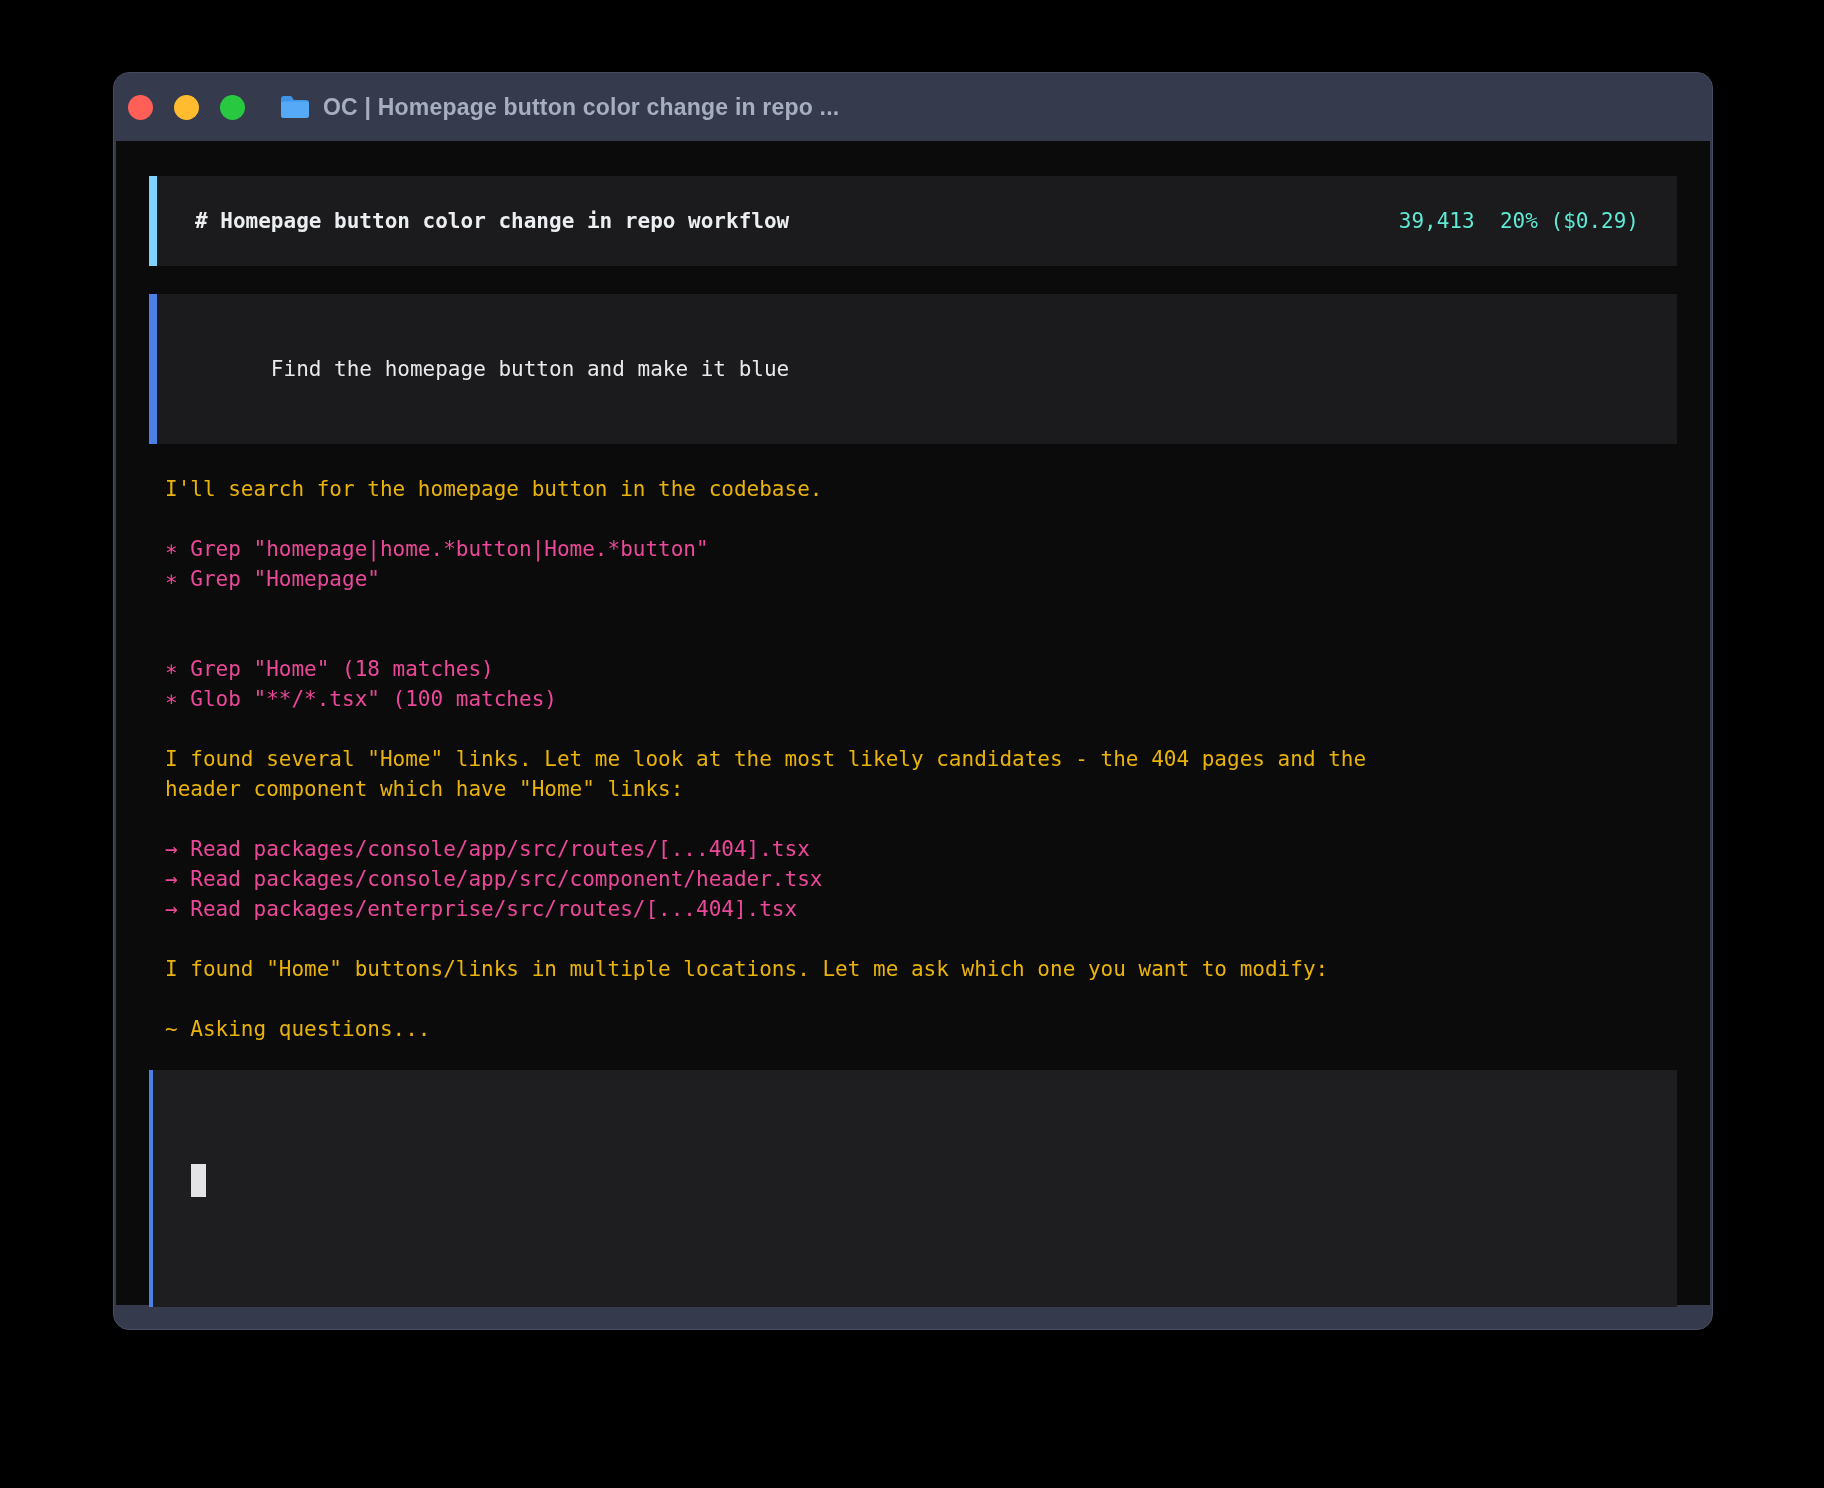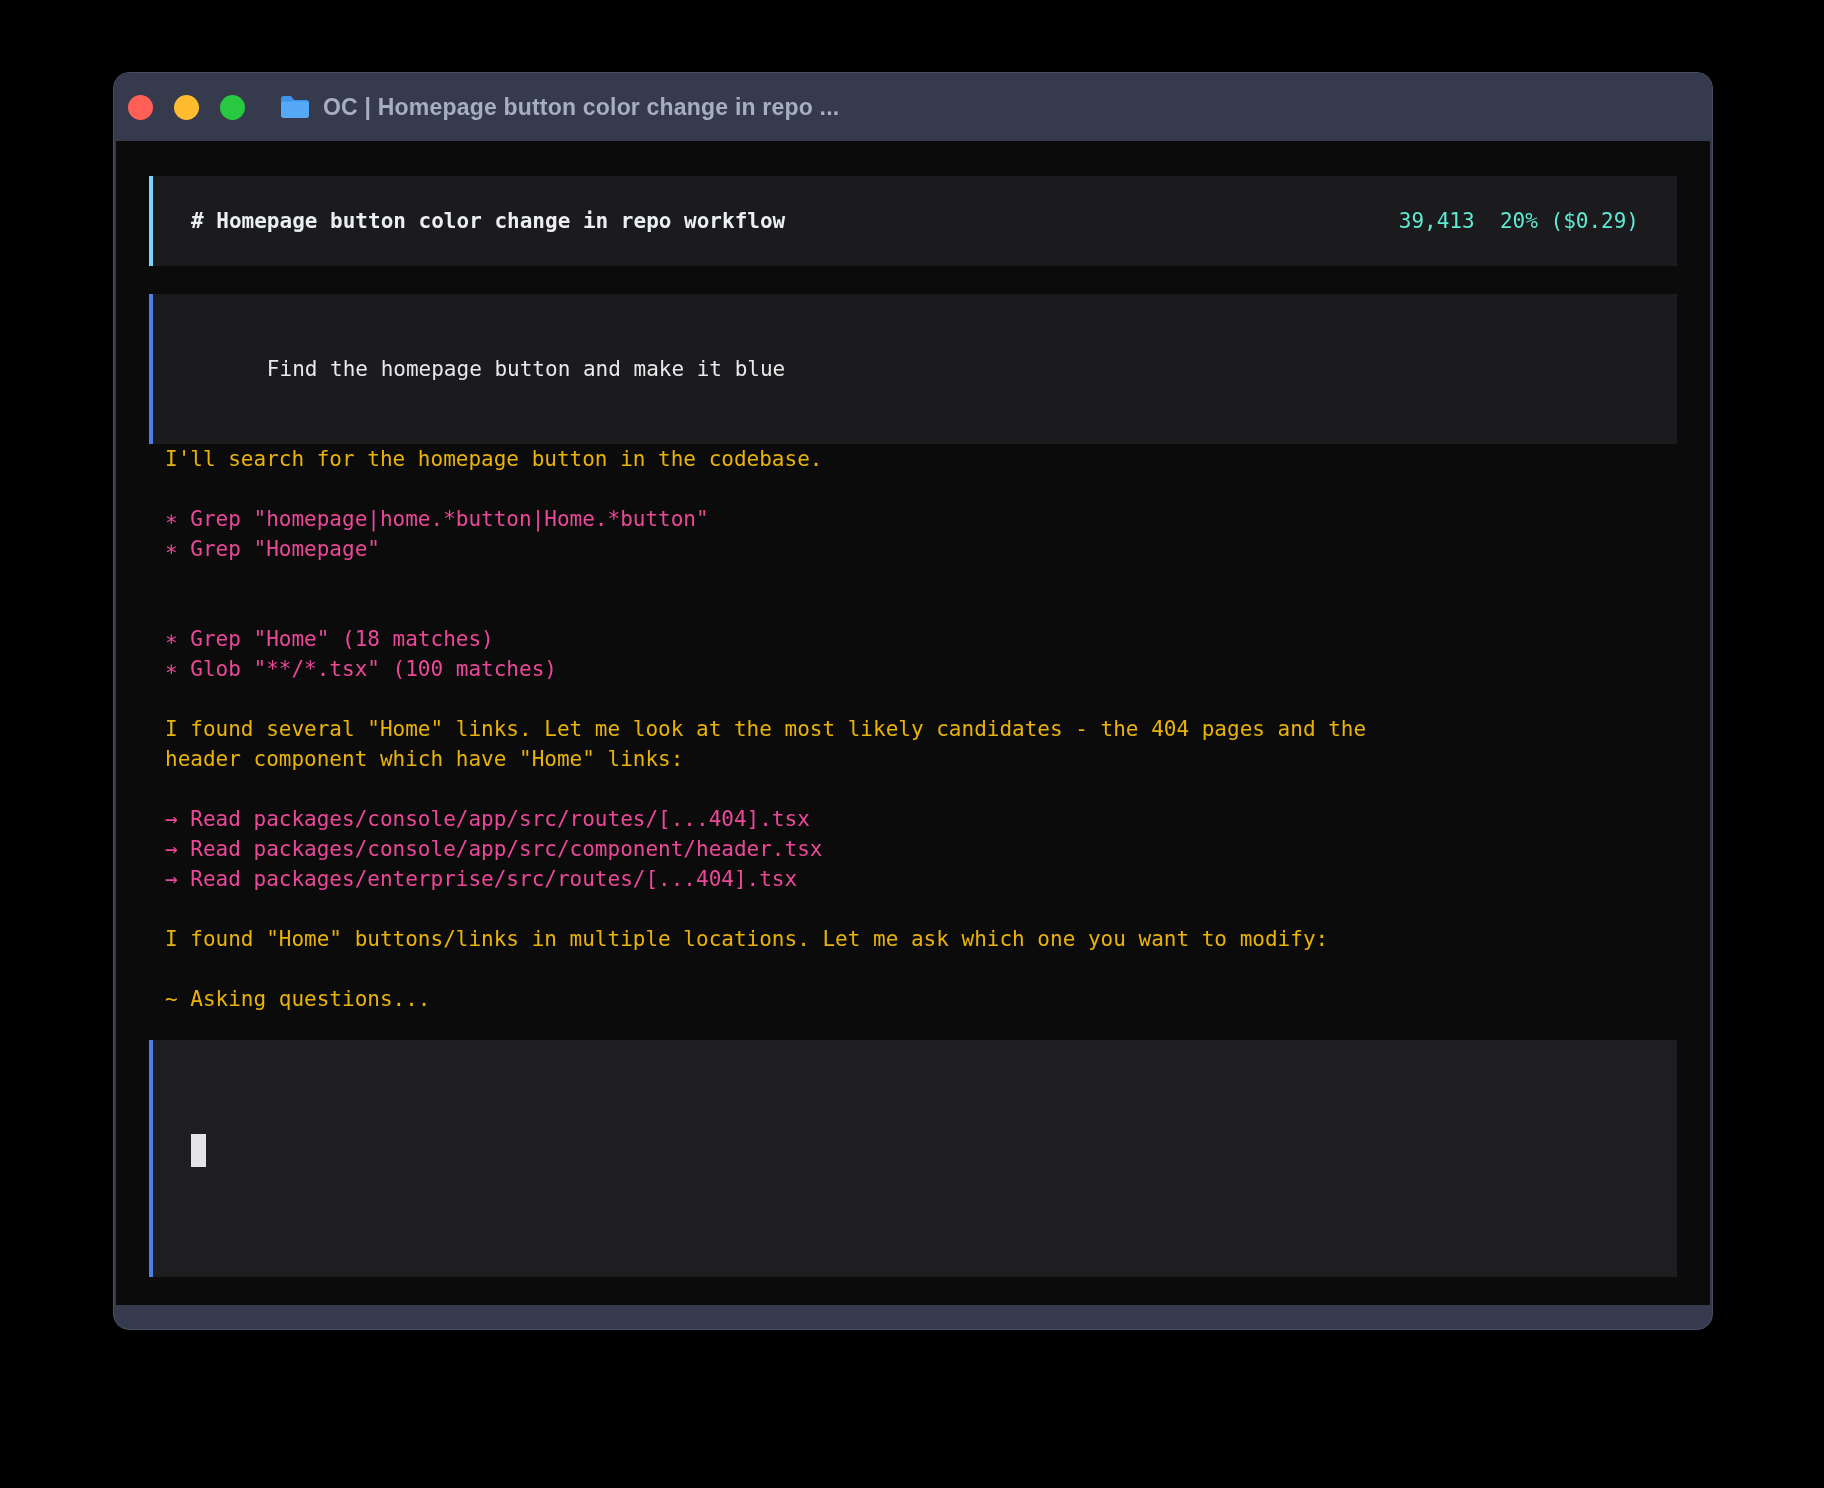--- a/index.html
+++ b/index.html
@@ -27,27 +27,27 @@
     margin-left:12px;color:#a7aec0;font-family:"Liberation Sans",sans-serif;
     font-weight:bold;font-size:23px;letter-spacing:.2px;white-space:nowrap;
   }
   
   .terminal{
     position:absolute;left:2px;right:2px;top:68px;bottom:24px;
     background:#0b0b0c;padding:35px 33px 0 33px;box-sizing:border-box;
     font-size:21px;line-height:30px;color:#e9e9eb;
   }
   .block{
-    background:#1b1b1d;border-left:4px solid #7dd3fc;
+    background:#1b1b1d;border-left:8px solid #7dd3fc;
     padding:30px 38px;box-sizing:border-box;white-space:pre;
   }
   .session-header{display:flex;justify-content:space-between;align-items:center;margin-bottom:28px;}
   .session-title{font-weight:bold;color:#eceff1;}
   .session-stats{color:#5eead4;}
-  .user-block{border-left-color:#4d80e6;color:#e9e9eb;}
+  .user-block{border-left-color:#4d80e6;margin-bottom:30px;color:#e9e9eb;}
   
   .transcript{margin-left:16px;}
   .line{height:30px;white-space:pre;}
   .t-w{color:#eab308;}
   .t-g{color:#ec4899;}
   .agent-line{margin:30px 0 0 47px;height:30px;display:flex;align-items:center;}
   .agent-icon{
     width:11px;height:11px;border:3px solid #4d80e6;background:#0b0b0c;
     display:inline-flex;align-items:center;justify-content:center;margin-right:27px;
   }

